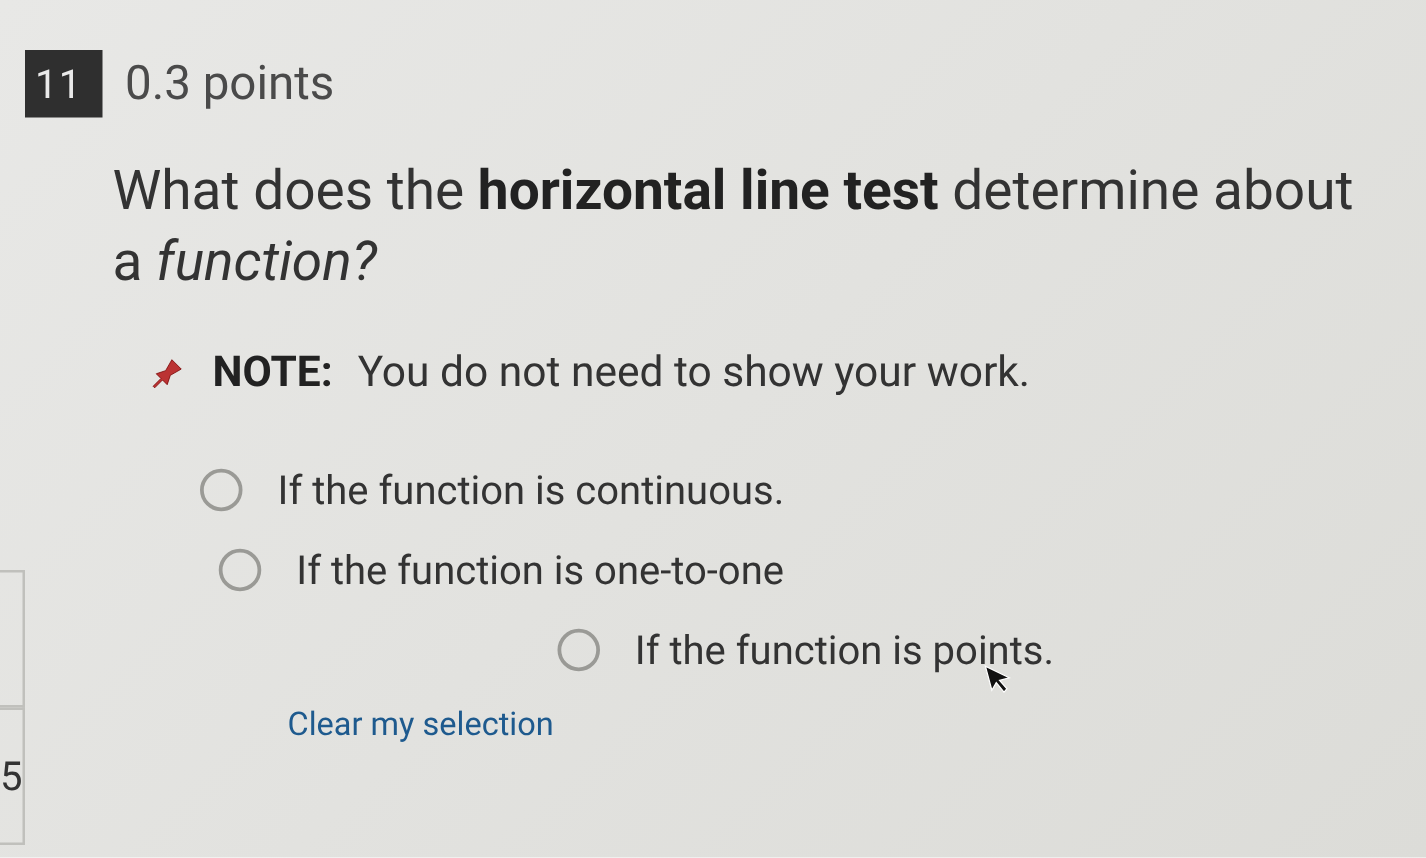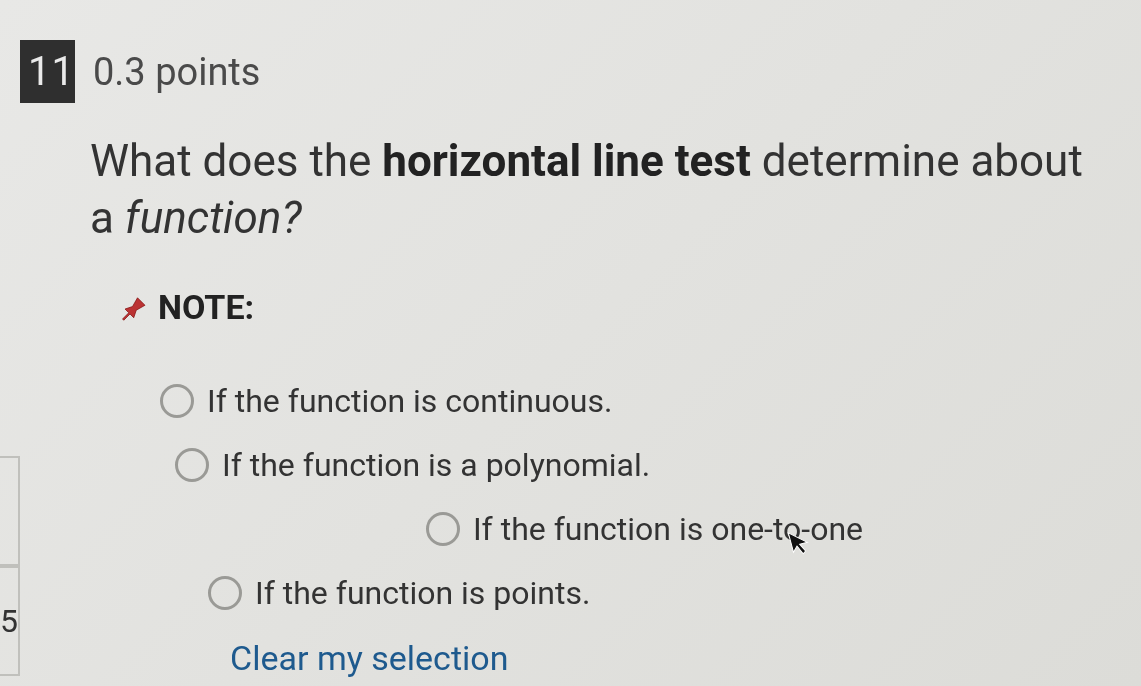--- a/index.html
+++ b/index.html
@@ -46,23 +46,23 @@
   .header-row {
     display: flex;
     align-items: center;
     gap: 18px;
     margin-bottom: 30px;
     margin-left: -10px;
   }
   .qnum {
     background: #2f2f2f;
     color: #eaeaea;
-    font-size: 40px;
+    font-size: 32px;
     font-weight: 400;
-    padding: 8px 0 8px 8px;
+    padding: 8px 16px 8px 8px;
     letter-spacing: 1px;
   }
   .points {
     font-size: 38px;
     color: #4a4a4a;
     font-weight: 400;
   }
   .question-text {
     font-size: 44px;
     color: #333;
@@ -73,21 +73,21 @@
   .question-text .bold {
     font-weight: 700;
     color: #222;
   }
   .question-text .italic {
     font-style: italic;
   }
   .note-row {
     display: flex;
     align-items: center;
-    gap: 8px;
+    gap: 20px;
     margin-left: 90px;
     margin-bottom: 55px;
     font-size: 34px;
   }
   .pin-icon {
     width: 30px;
     height: 30px;
     display:inline-block;
   }
   .note-label {
@@ -96,42 +96,42 @@
   }
   .note-text {
     color: #333;
   }
   .options {
     margin-left: 130px;
   }
   .option {
     display: flex;
     align-items: center;
-    gap: 13px;
+    gap: 28px;
     margin-bottom: 26px;
     font-size: 32px;
     color: #333;
     cursor: pointer;
   }
   .option:nth-child(2){ margin-left: 15px; }
   .option:nth-child(3){ margin-left: 28px; justify-content: center; }
   .option:nth-child(4){ margin-left: 48px; }
   .radio {
     width: 34px;
     height: 34px;
     border: 3px solid #9a9a96;
     border-radius: 50%;
     flex-shrink: 0;
     background: transparent;
   }
   .clear-link {
     margin-left: 200px;
     margin-top: 2px;
     color: #1e5a8e;
-    font-size: 34px;
+    font-size: 26px;
     cursor: pointer;
   }
   .cursor-arrow {
     position: absolute;
     left: 790px;
     top: 528px;
     font-size: 28px;
     color: #111;
     transform: rotate(-15deg);
   }
@@ -157,30 +157,27 @@
       <span>What does the </span><span class="bold">horizontal line test</span><span> determine about a </span><span class="italic">function?</span>
     </div>
 
     <div class="note-row">
       <span class="pin-icon">
         <svg viewBox="0 0 24 24" width="30" height="30">
           <path d="M14 3 L20 9 L13 13 L11 19 L8 16 L3 21 L2 20 L7 15 L4 12 L10 10 Z" fill="#b33" stroke="#700" stroke-width="0.5"></path>
         </svg>
       </span>
       <span class="note-label">NOTE:</span>
+      <span class="note-text">You do not need to show your work.</span>
     </div>
 
     <div class="options">
       <div class="option">
         <div class="radio"></div>
         <span>If the function is continuous.</span>
-      </div>
-      <div class="option">
-        <div class="radio"></div>
-        <span>If the function is a polynomial.</span>
       </div>
       <div class="option">
         <div class="radio"></div>
         <span>If the function is one-to-one</span>
       </div>
       <div class="option">
         <div class="radio"></div>
         <span>If the function is points.</span>
       </div>
     </div>

